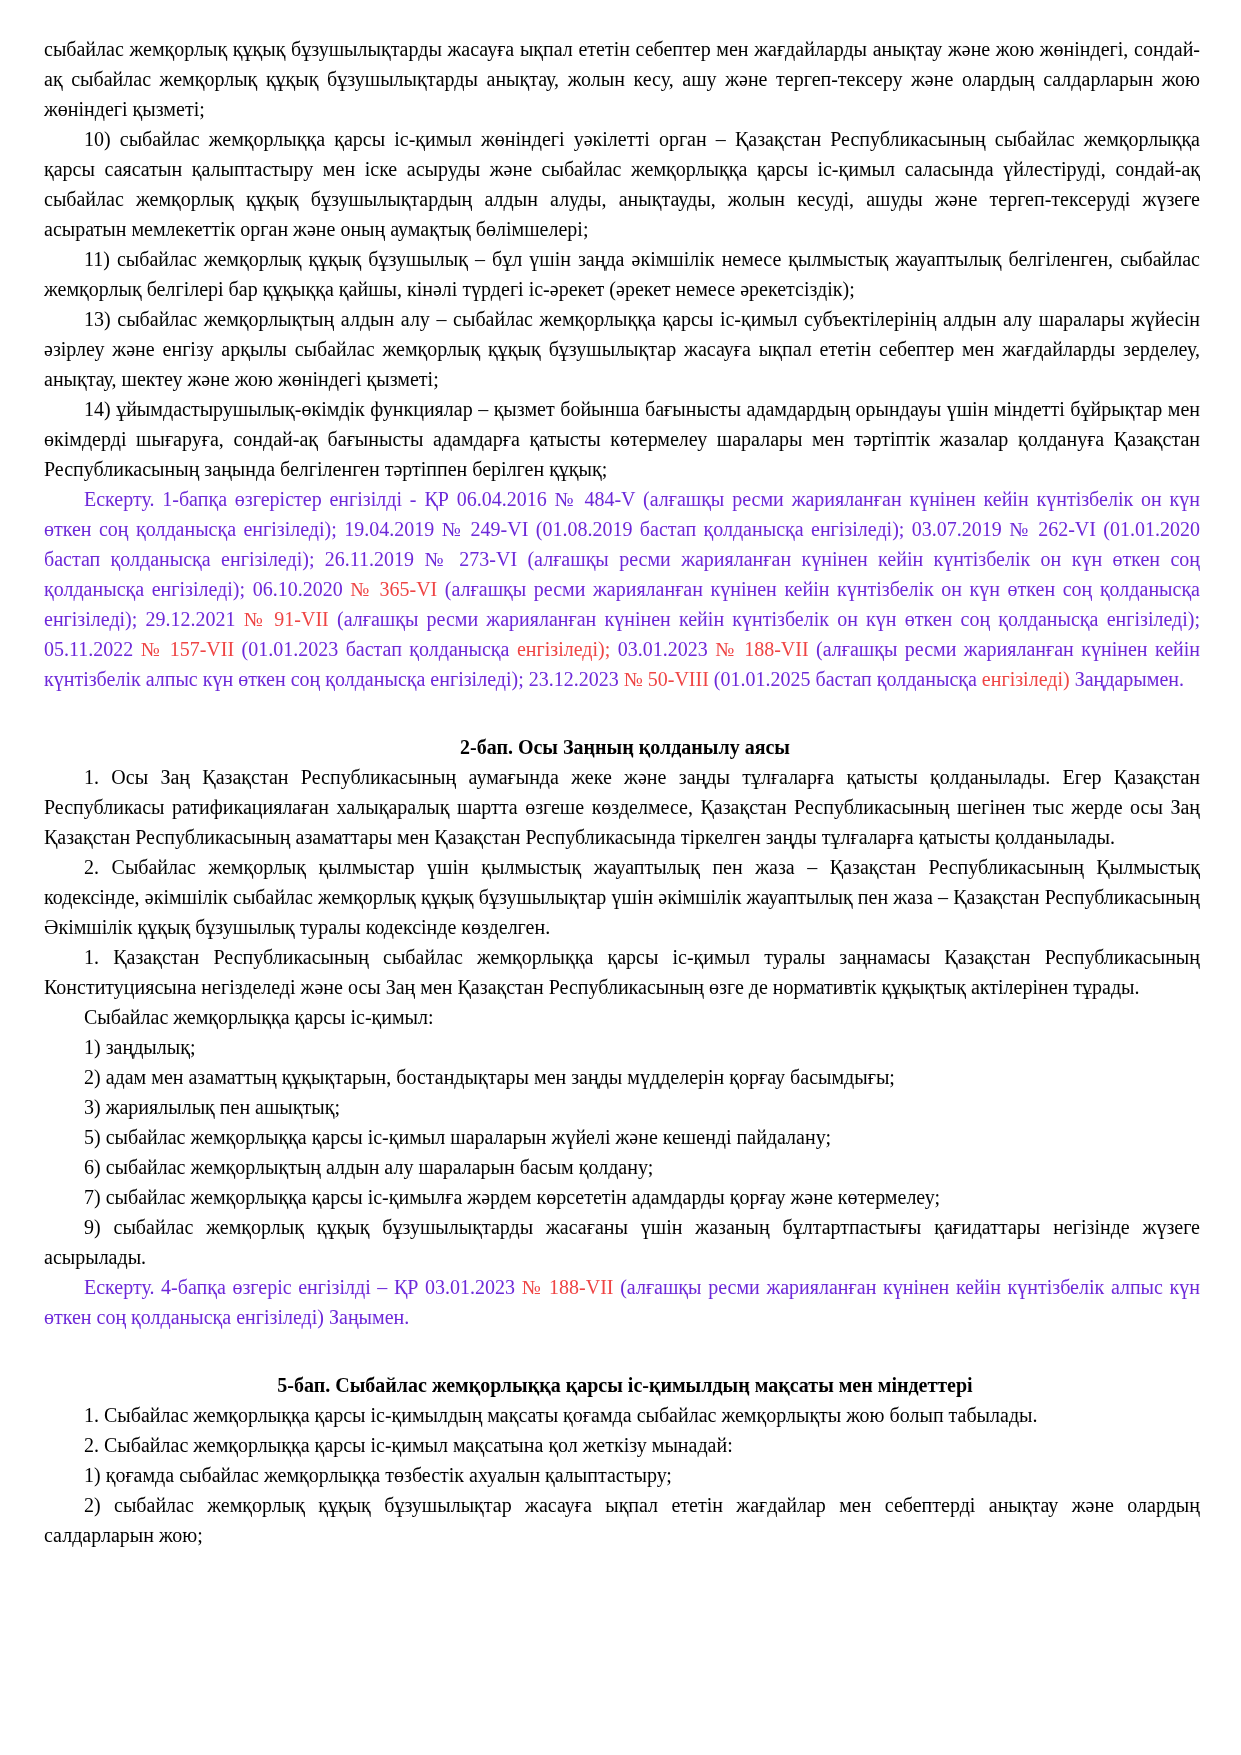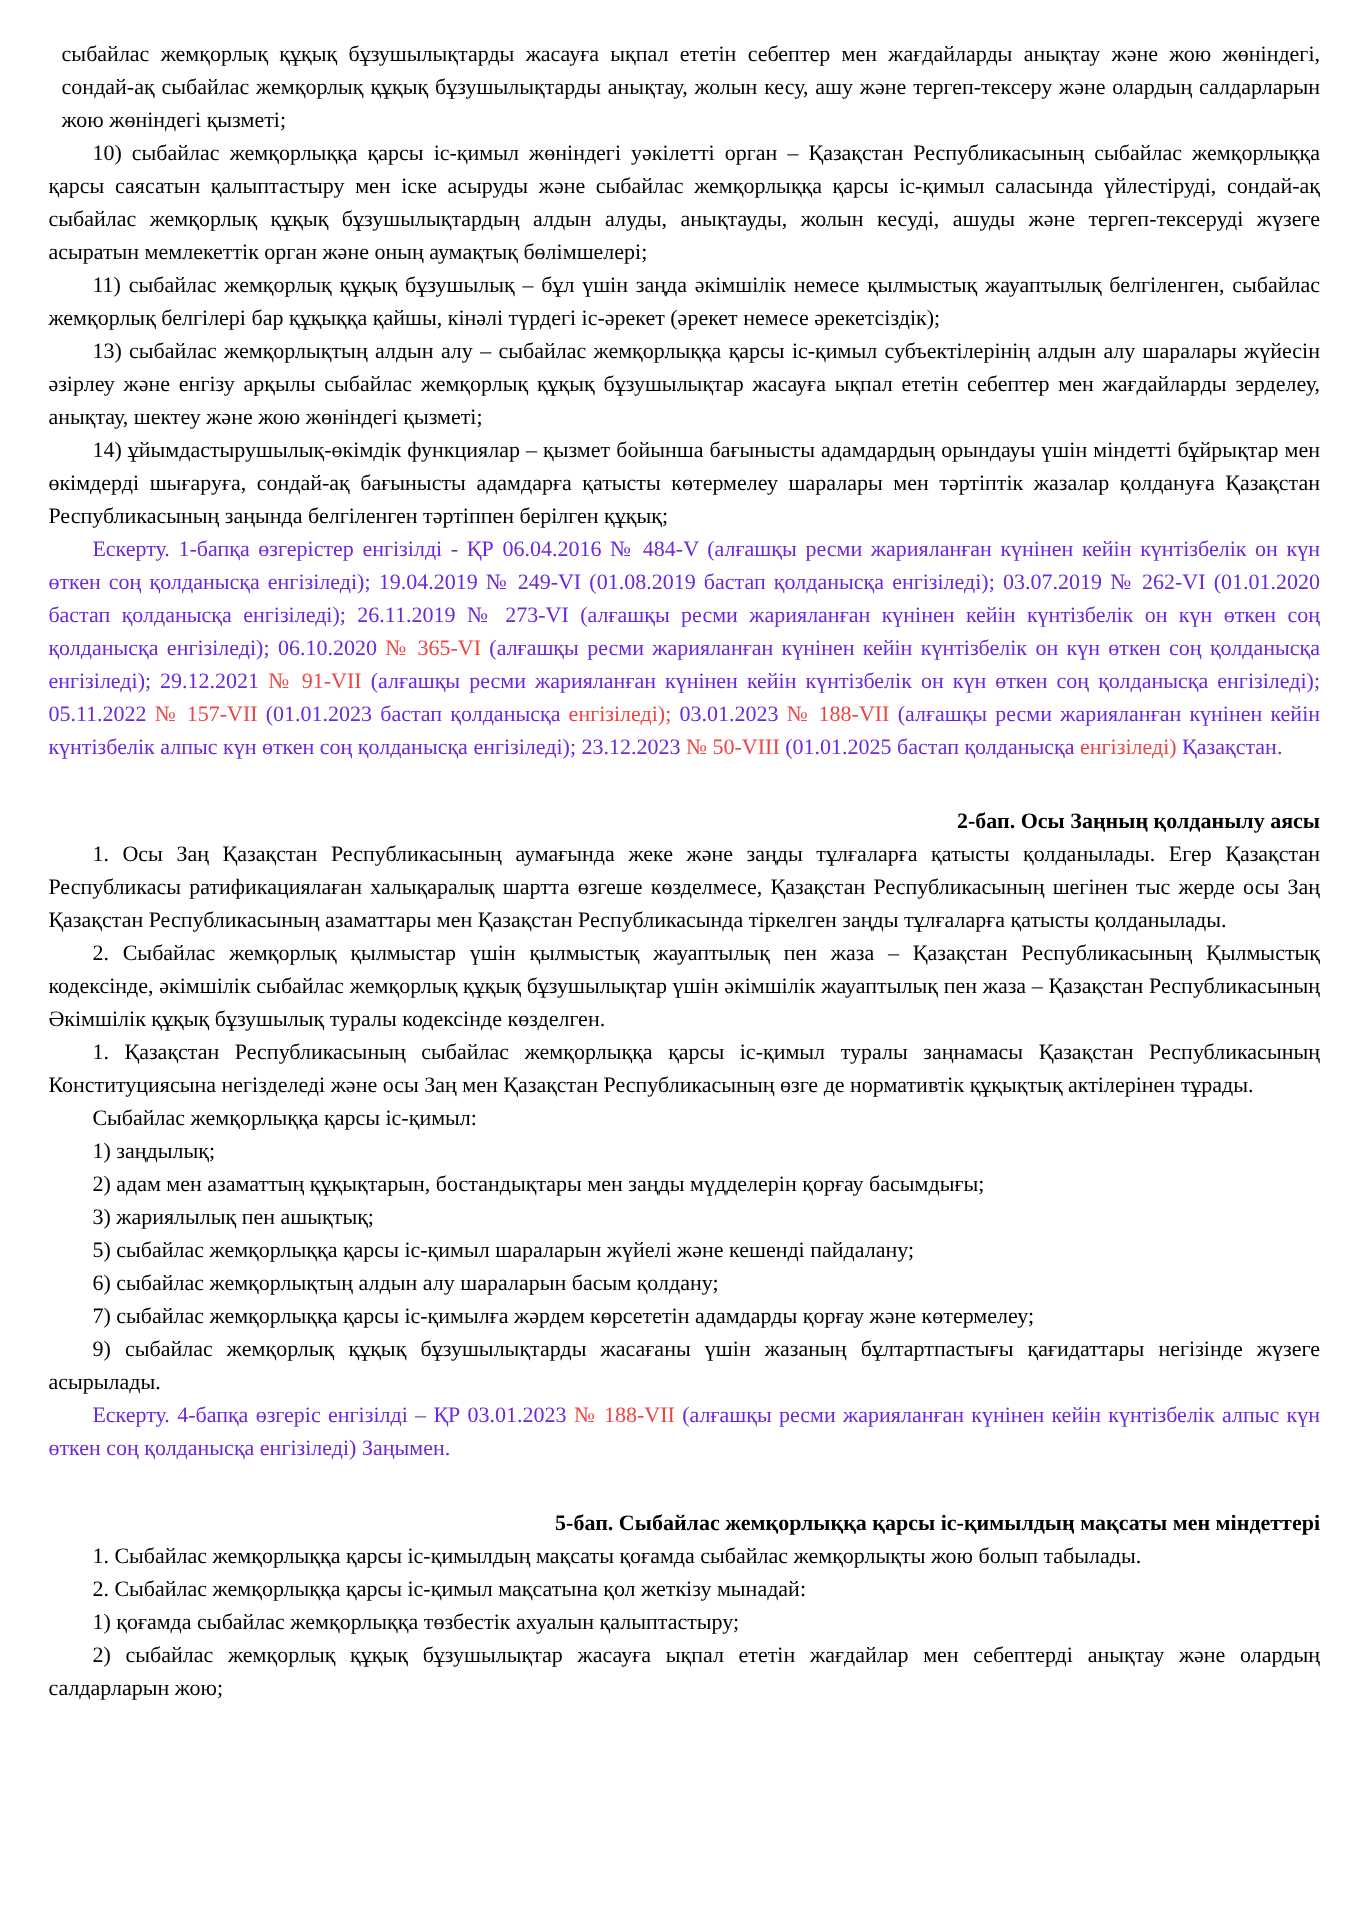--- a/index.html
+++ b/index.html
@@ -21,25 +21,24 @@
     font-size: 20px;
     line-height: 30px;
   }
   .doc p {
     margin: 0;
     text-align: justify;
     text-indent: 40px;
   }
   .doc p.no-indent {
     text-indent: 0;
-    margin-left: 12px;
   }
   .doc p.heading {
     font-weight: bold;
-    text-align: right;
+    text-align: center;
     text-indent: 6px;
   }
   .doc p.gap {
     margin-top: 38px;
   }
   .doc p.note {
     color: #e10000;
   }
   .doc .seg-red { color: #6d28d9; }
   .doc .seg-black { color: #ef4444; }
@@ -63,21 +62,21 @@
     <span class="seg-red">(алғашқы ресми жарияланған күнінен кейін күнтізбелік он күн өткен соң қолданысқа енгізіледі); 05.11.2022 </span>
     <span class="seg-black">№ 157-VII </span>
     <span class="seg-red">(01.01.2023 бастап қолданысқа </span>
     <span class="seg-black">енгізіледі); </span>
     <span class="seg-red">03.01.2023 </span>
     <span class="seg-black">№ 188-VII </span>
     <span class="seg-red">(алғашқы ресми жарияланған күнінен кейін күнтізбелік алпыс күн өткен соң қолданысқа енгізіледі); 23.12.2023 </span>
     <span class="seg-black">№ 50-VIII </span>
     <span class="seg-red">(01.01.2025 бастап қолданысқа </span>
     <span class="seg-black">енгізіледі) </span>
-    <span class="seg-red">Қазақстан.</span>
+    <span class="seg-red">Заңдарымен.</span>
   </p>
 
   <p class="heading gap">2-бап. Осы Заңның қолданылу аясы</p>
   <p>1. Осы Заң Қазақстан Республикасының аумағында жеке және заңды тұлғаларға қатысты қолданылады. Егер Қазақстан Республикасы ратификациялаған халықаралық шартта өзгеше көзделмесе, Қазақстан Республикасының шегінен тыс жерде осы Заң Қазақстан Республикасының азаматтары мен Қазақстан Республикасында тіркелген заңды тұлғаларға қатысты қолданылады.</p>
   <p>2. Сыбайлас жемқорлық қылмыстар үшін қылмыстық жауаптылық пен жаза – Қазақстан Республикасының Қылмыстық кодексінде, әкімшілік сыбайлас жемқорлық құқық бұзушылықтар үшін әкімшілік жауаптылық пен жаза – Қазақстан Республикасының Әкімшілік құқық бұзушылық туралы кодексінде көзделген.</p>
 
   <p>1. Қазақстан Республикасының сыбайлас жемқорлыққа қарсы іс-қимыл туралы заңнамасы Қазақстан Республикасының Конституциясына негізделеді және осы Заң мен Қазақстан Республикасының өзге де нормативтік құқықтық актілерінен тұрады.</p>
 
   <p>Сыбайлас жемқорлыққа қарсы іс-қимыл:</p>
   <p>1) заңдылық;</p>

